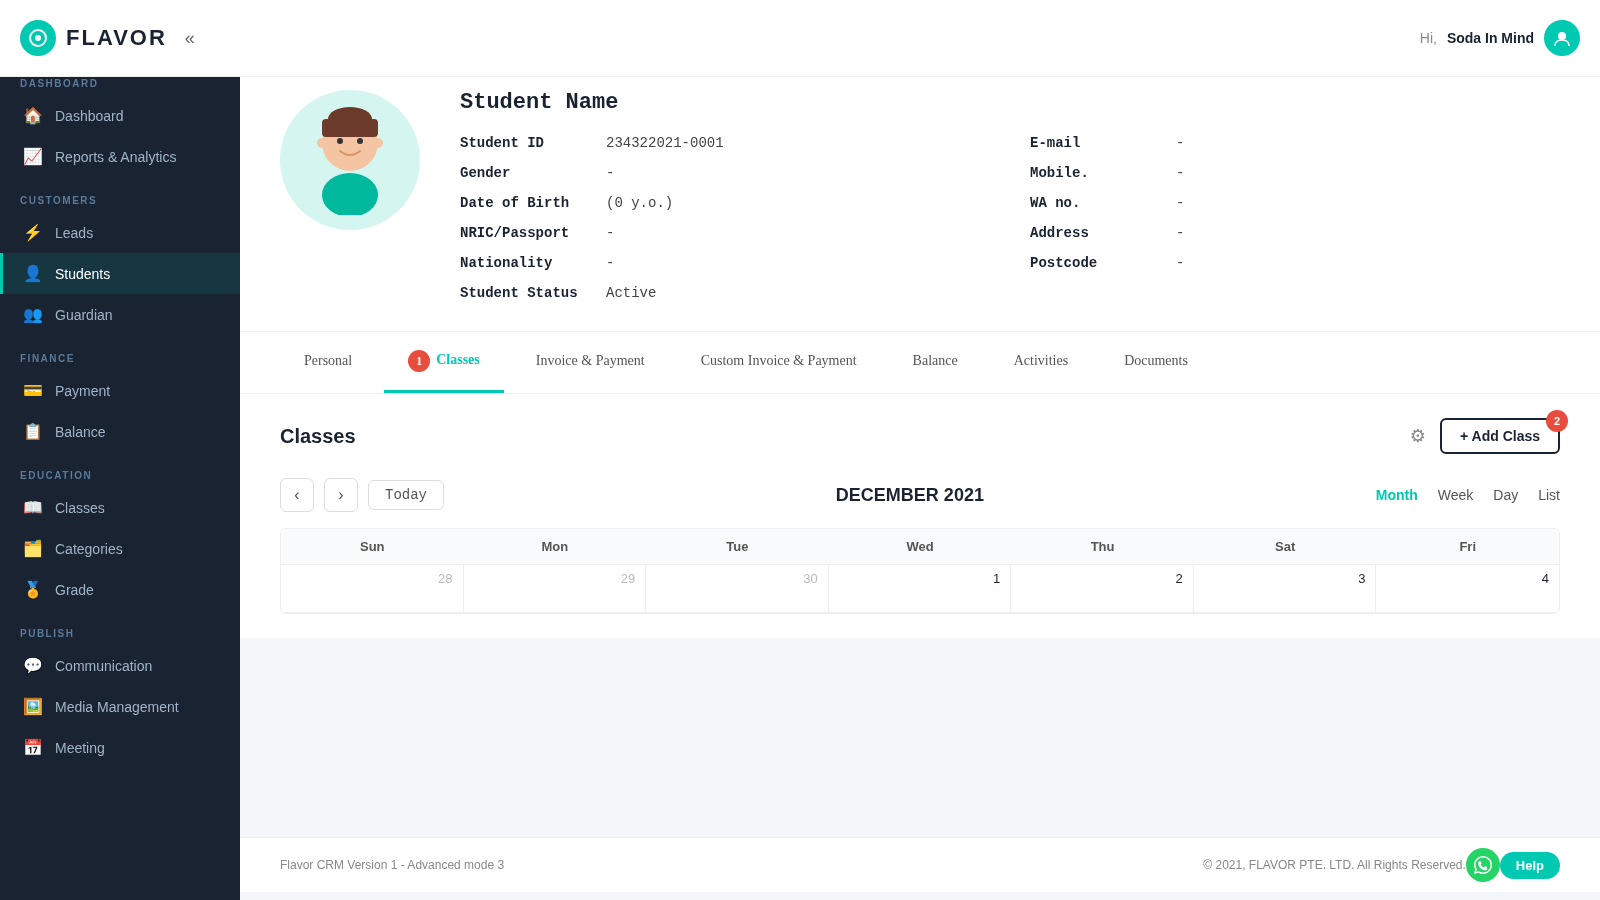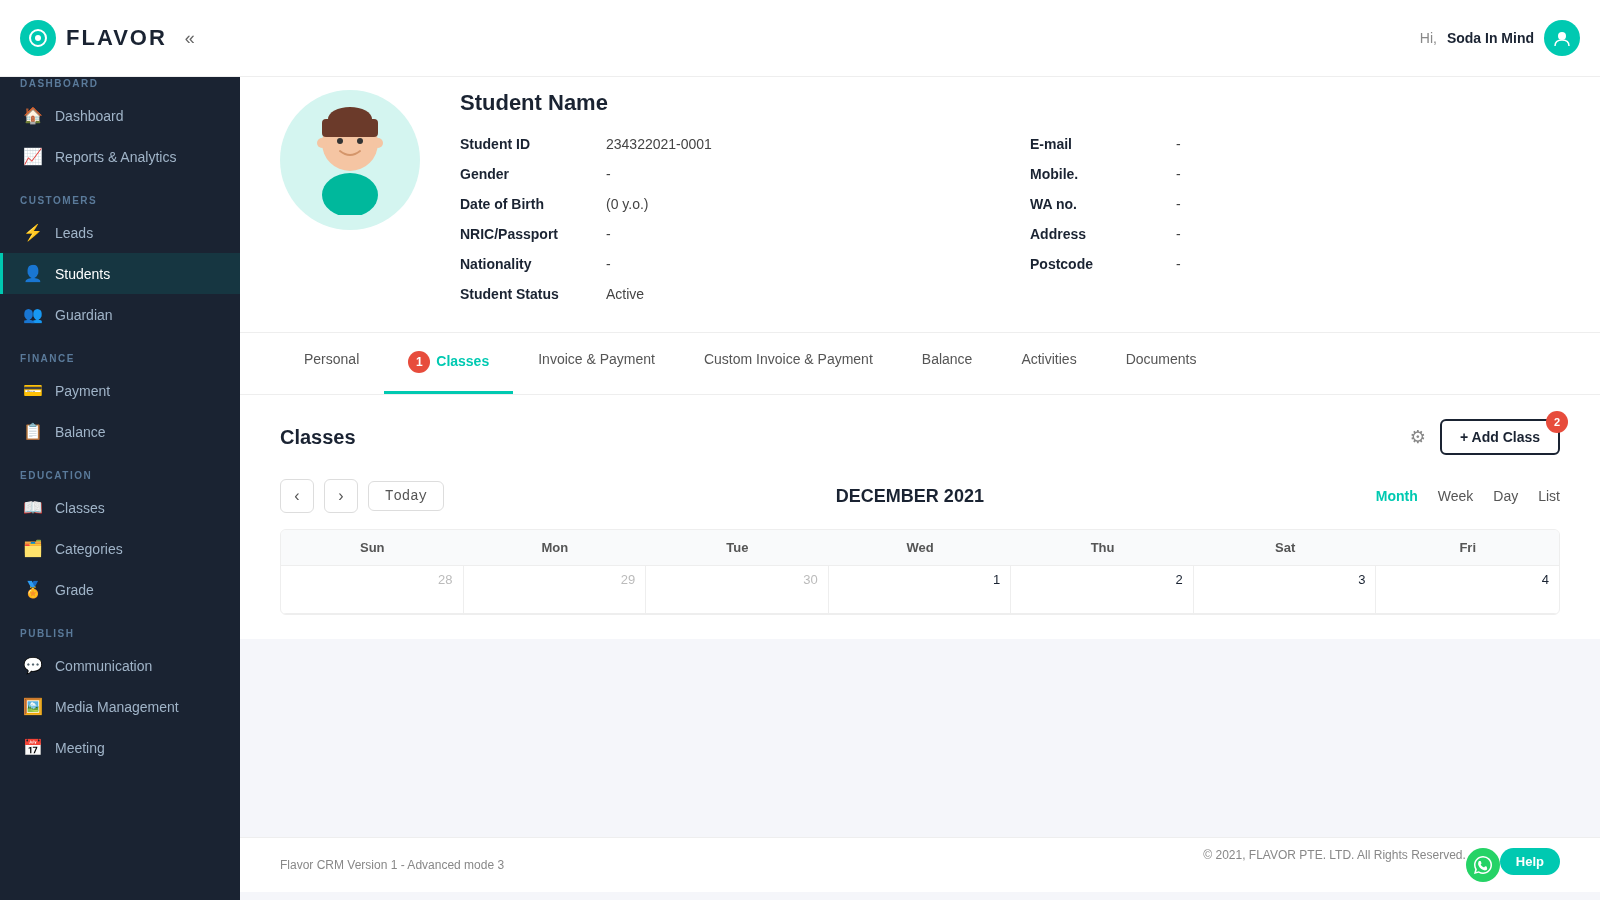--- a/index.html
+++ b/index.html
@@ -108,21 +108,21 @@
       border-bottom: 1px solid #eee;
     }
     .avatar-circle {
       width: 140px; height: 140px;
       background: #d4f5f0;
       border-radius: 50%;
       display: flex; align-items: center; justify-content: center;
       flex-shrink: 0;
       font-size: 70px;
     }
-    .profile-info { flex: 1; }
+    .profile-info { flex: 1; font-family: Liberation Mono, monospace; }
     .student-name {
       font-size: 22px; font-weight: 700; color: #1a2332; margin-bottom: 20px;
     }
     .info-grid {
       display: grid;
       grid-template-columns: 1fr 1fr;
       gap: 14px 40px;
     }
     .info-row {
       display: flex;
@@ -138,23 +138,24 @@
       color: #444;
       font-size: 14px;
     }
 
     
     .tabs-bar {
       background: #fff;
       border-bottom: 1px solid #eee;
       padding: 0 40px;
       display: flex;
-      align-items: flex-start;
-      gap: 1px;
+      align-items: center;
+      gap: 8px;
       position: relative;
+      font-family: Liberation Serif, serif;
     }
     .tab-item {
       padding: 18px 24px;
       font-size: 14px;
       color: #555;
       cursor: pointer;
       border-bottom: 3px solid transparent;
       font-weight: 500;
     }
     .tab-item.active {
@@ -319,21 +320,21 @@
       font-size: 12px;
       color: #888;
       flex-shrink: 0;
       position: fixed;
       bottom: 8px;
       left: 240px;
       right: 0;
     }
     .footer-right {
       display: flex;
-      align-items: flex-start;
+      align-items: center;
     }
     .wa-btn {
       width: 34px; height: 34px;
       background: #25d366;
       border-radius: 50%;
       display: flex; align-items: center; justify-content: center;
       color: white;
       font-size: 16px;
       cursor: pointer;
     }

